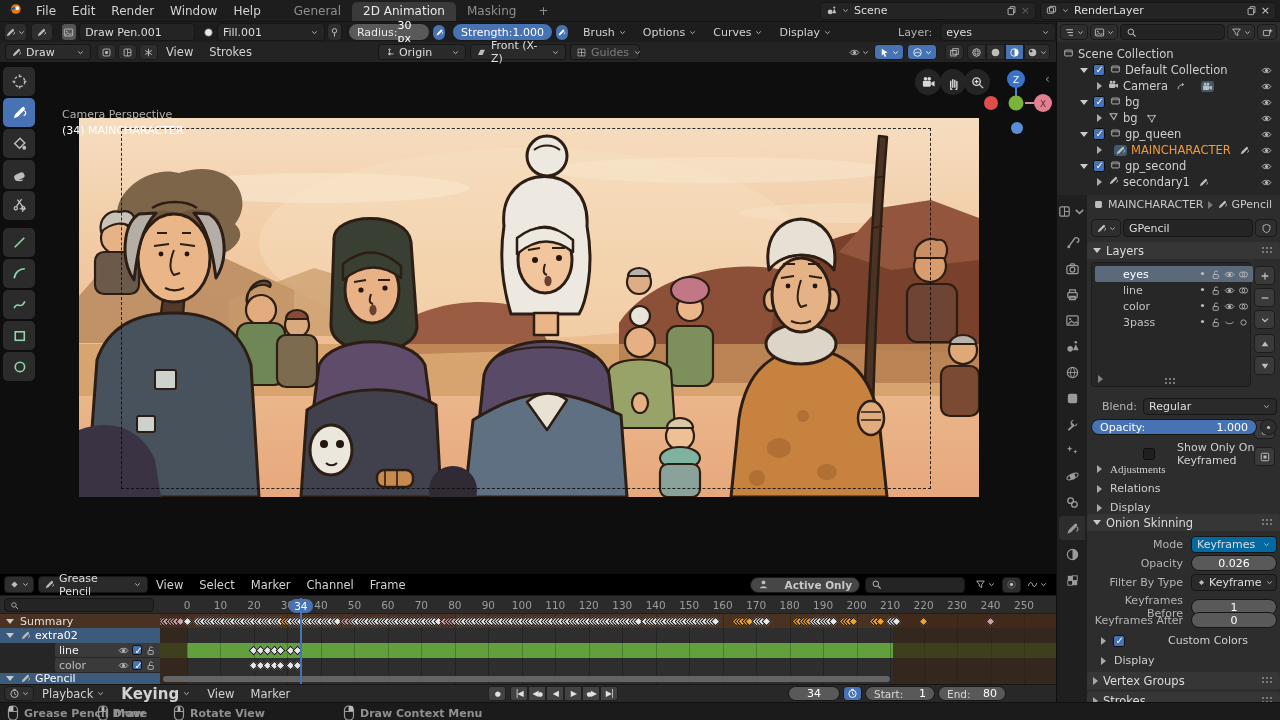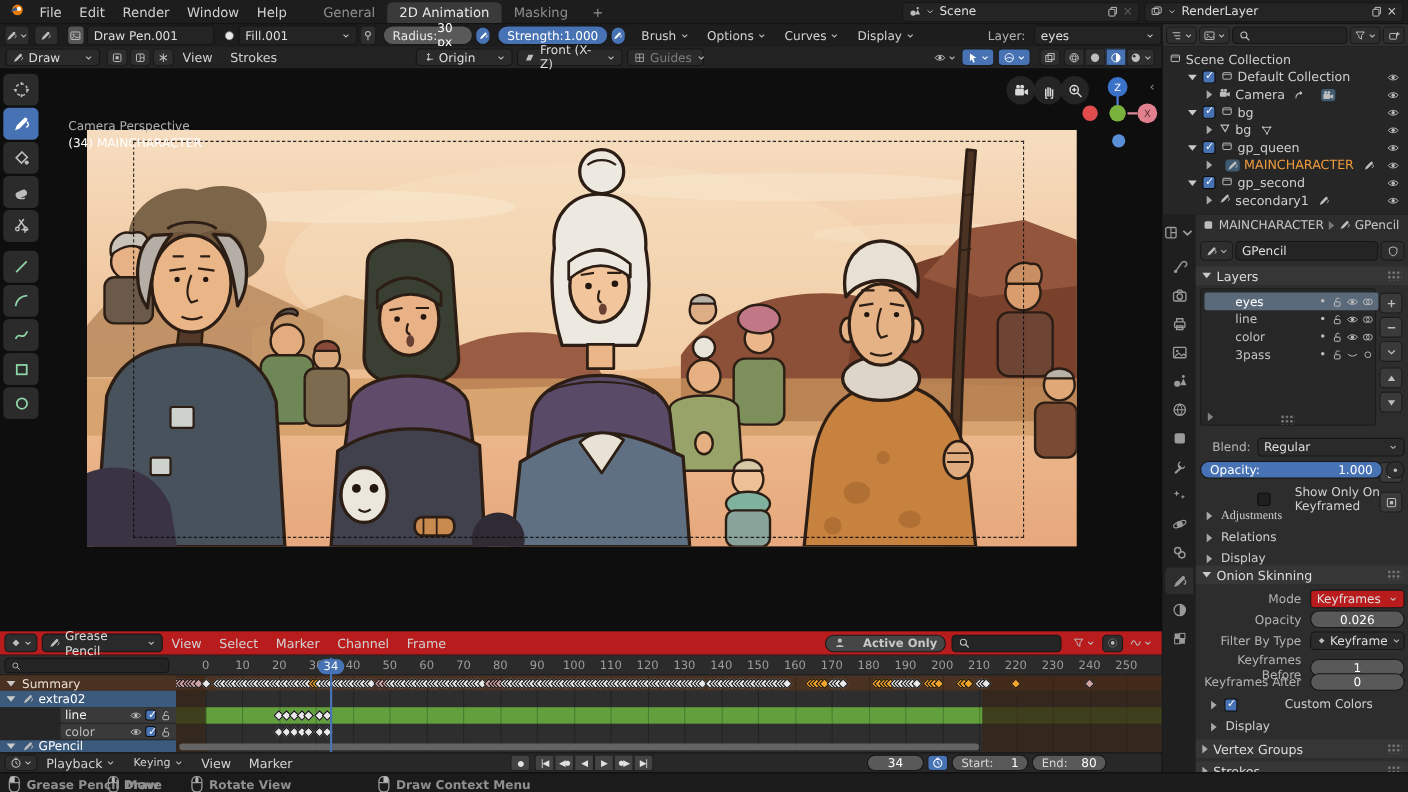--- a/index.html
+++ b/index.html
@@ -57,21 +57,21 @@
   .prop-label { font-size:11px; color:#b4b4b4; text-align:right; }
   .cb { width:12px; height:12px; border-radius:2.5px; background:#1f1f1f; border:1px solid #0e0e0e; position:relative; flex:none; }
   .cb.on { background:#4772b3; }
   .cb.on::after { content:"\2713"; position:absolute; left:1.5px; top:-1px; color:#fff; font-size:10px; }
   .layer-row { position:absolute; left:3px; width:158px; height:16px; display:flex; align-items:center; padding:0 4px; border-radius:2px; color:#c3c3c3; }
   .layer-row.sel { background:#5b6a7a; color:#fff; }
   .lstack-btn { position:absolute; left:197px; width:21px; height:19px; background:#3a3a3a; border:1px solid #1c1c1c; border-radius:4px; display:flex; align-items:center; justify-content:center; }
   .lstack-btn .ic { width:12px; height:12px; }
   
   #dopesheet { left:0; top:574px; width:1056px; height:110px; background:#262626; }
-  #ds-header { position:absolute; left:0; top:0; width:1056px; height:22px; background:#b91c1c; display:flex; align-items:center; border-bottom:1px solid #1a1a1a; }
+  #ds-header { position:absolute; left:0; top:0; width:1056px; height:22px; background:#000000; display:flex; align-items:center; border-bottom:1px solid #1a1a1a; }
   #ds-ruler { position:absolute; left:0; top:22px; width:1056px; height:18px; background:#2b2b2b; border-bottom:1px solid #1e1e1e; }
   .tick { position:absolute; top:3px; width:28px; text-align:center; font-size:10.5px; color:#9c9c9c; }
   #keyarea { position:absolute; left:160px; top:40px; width:896px; height:70px; overflow:hidden; background:#2e2e2e; }
   .ds-chan { position:absolute; left:0; width:160px; display:flex; align-items:center; font-size:11px; }
   .krow { position:absolute; left:0; width:896px; }
   .gridline { position:absolute; top:0; width:1px; height:70px; background:rgba(0,0,0,0.22); }
   .rangeover { position:absolute; top:0; height:70px; background:rgba(58,36,18,0.55); }
   .kf { position:absolute; width:7px; height:7px; transform:rotate(45deg); border:1px solid #101010; }
   .kf.white { background:#e9e9e9; }
   .kf.orange { background:#f3a42c; }
@@ -1120,21 +1120,21 @@
           <span class="tri right"></span>
           <span style="font-size:11px;color:#cfcfcf;">Display</span>
         </div>
         <div class="panel-hdr" style="top:319px;">
           <span class="tri down"></span>
           <span>Onion Skinning</span>
           <span class="grip"></span>
         </div>
         <div class="abs hbar" style="left:34px;top:341px;width:186px;">
           <span class="prop-label" style="flex:1">Mode</span>
-          <span class="field" style="width:86px;margin-left:8px;height:17px;background:#b91c1c;">
+          <span class="field" style="width:86px;margin-left:8px;height:17px;background:#0369a1;">
             <span style="flex:1;font-size:11px">Keyframes</span>
             <svg class="ic xs " viewBox="0 0 16 16">
               <path d="M4 6.2 L8 10 L12 6.2" fill="none" stroke="currentColor" stroke-width="1.7"></path>
             </svg>
           </span>
         </div>
         <div class="abs hbar" style="left:34px;top:360px;width:186px;">
           <span class="prop-label" style="flex:1">Opacity</span>
           <span class="slider gray" style="width:86px;margin-left:8px;height:16px;justify-content:center;">
             <span style="font-size:11px">0.026</span>
@@ -1600,21 +1600,21 @@
           <circle cx="8" cy="8.5" r="5.3" fill="none" stroke="currentColor" stroke-width="1.4"></circle>
           <path d="M8 5.5 V8.5 L10.5 10 M6 2 L10 2" stroke="currentColor" stroke-width="1.3" fill="none"></path>
         </svg>
         <svg class="ic xs " viewBox="0 0 16 16">
           <path d="M4 6.2 L8 10 L12 6.2" fill="none" stroke="currentColor" stroke-width="1.7"></path>
         </svg>
       </span>
       <span class="menu hbar" style="font-size:11.5px;gap:3px;">Playback<svg class="ic xs " viewBox="0 0 16 16">
           <path d="M4 6.2 L8 10 L12 6.2" fill="none" stroke="currentColor" stroke-width="1.7"></path>
         </svg></span>
-      <span class="menu hbar" style="font-size:10px;gap:3px;">Keying<svg class="ic xs " viewBox="0 0 16 16">
+      <span class="menu hbar" style="font-size:15px;gap:3px;font-weight:bold;">Keying<svg class="ic xs " viewBox="0 0 16 16">
           <path d="M4 6.2 L8 10 L12 6.2" fill="none" stroke="currentColor" stroke-width="1.7"></path>
         </svg></span>
       <span class="menu hbar" style="font-size:11.5px;gap:3px;">View</span>
       <span class="menu hbar" style="font-size:11.5px;gap:3px;">Marker</span>
       <span style="width:190px"></span>
       <span class="tb" style="border-radius:3px;margin-right:4px;">
         <span style="font-size:7px">●</span>
       </span>
       <span class="hbar">
         <span class="tb" style="border-radius:3px 0 0 3px;">|◀</span>

